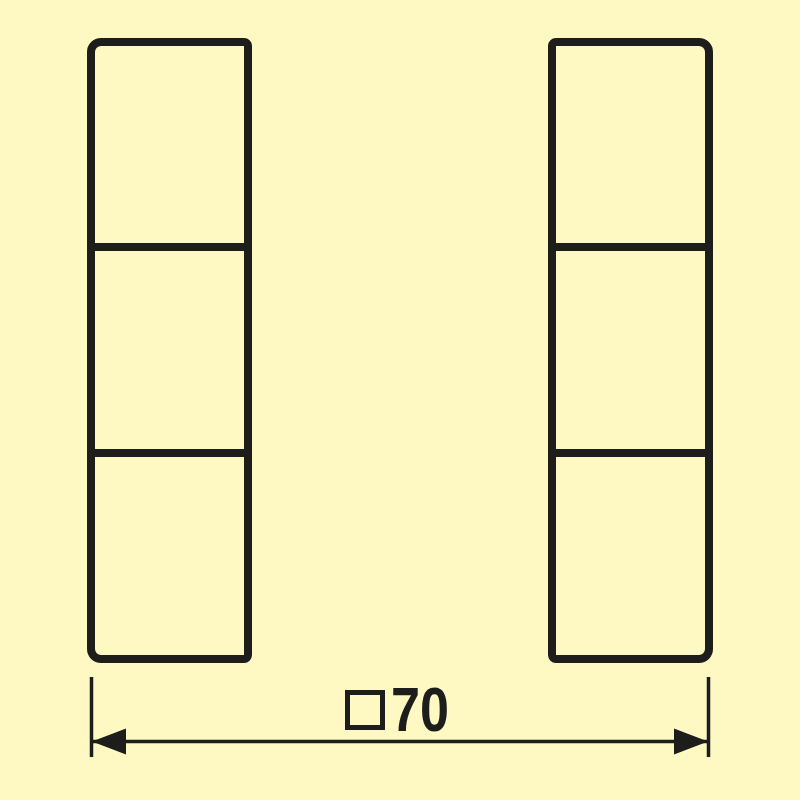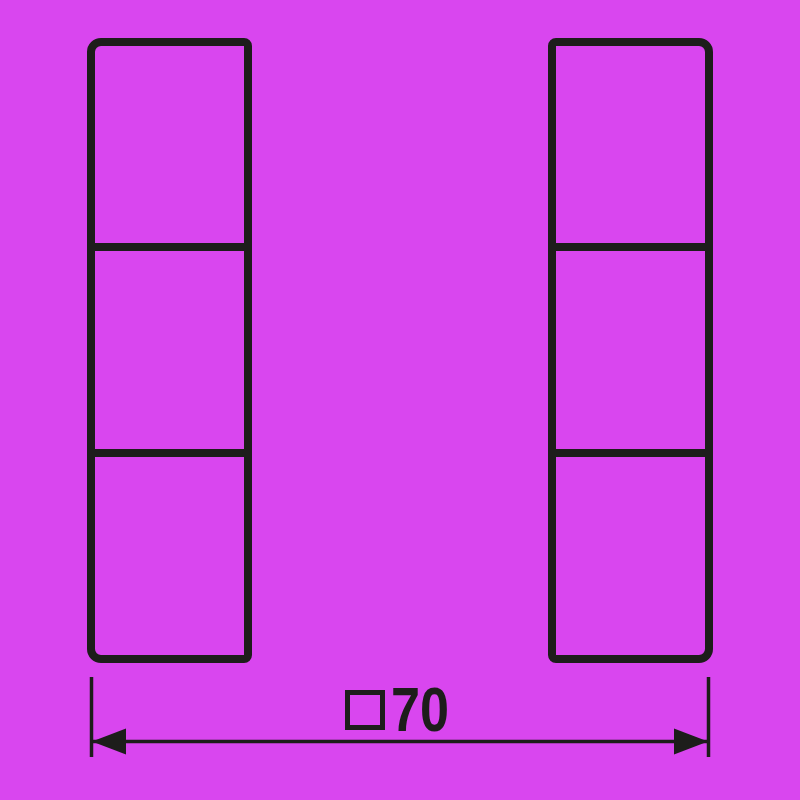--- a/index.html
+++ b/index.html
@@ -7,21 +7,21 @@
     padding: 0;
     width: 800px;
     height: 800px;
     background: #ffffff;
     font-family: "Liberation Sans", sans-serif;
   }
   .canvas {
     position: relative;
     width: 800px;
     height: 800px;
-    background: #d946ef;
+    background: #fef9c3;
     overflow: hidden;
     text-decoration: underline;
   }
   svg { display: block; }
   .frame {
     fill: none;
     stroke: #1d1d1b;
     stroke-width: 8;
   }
   .divider {

